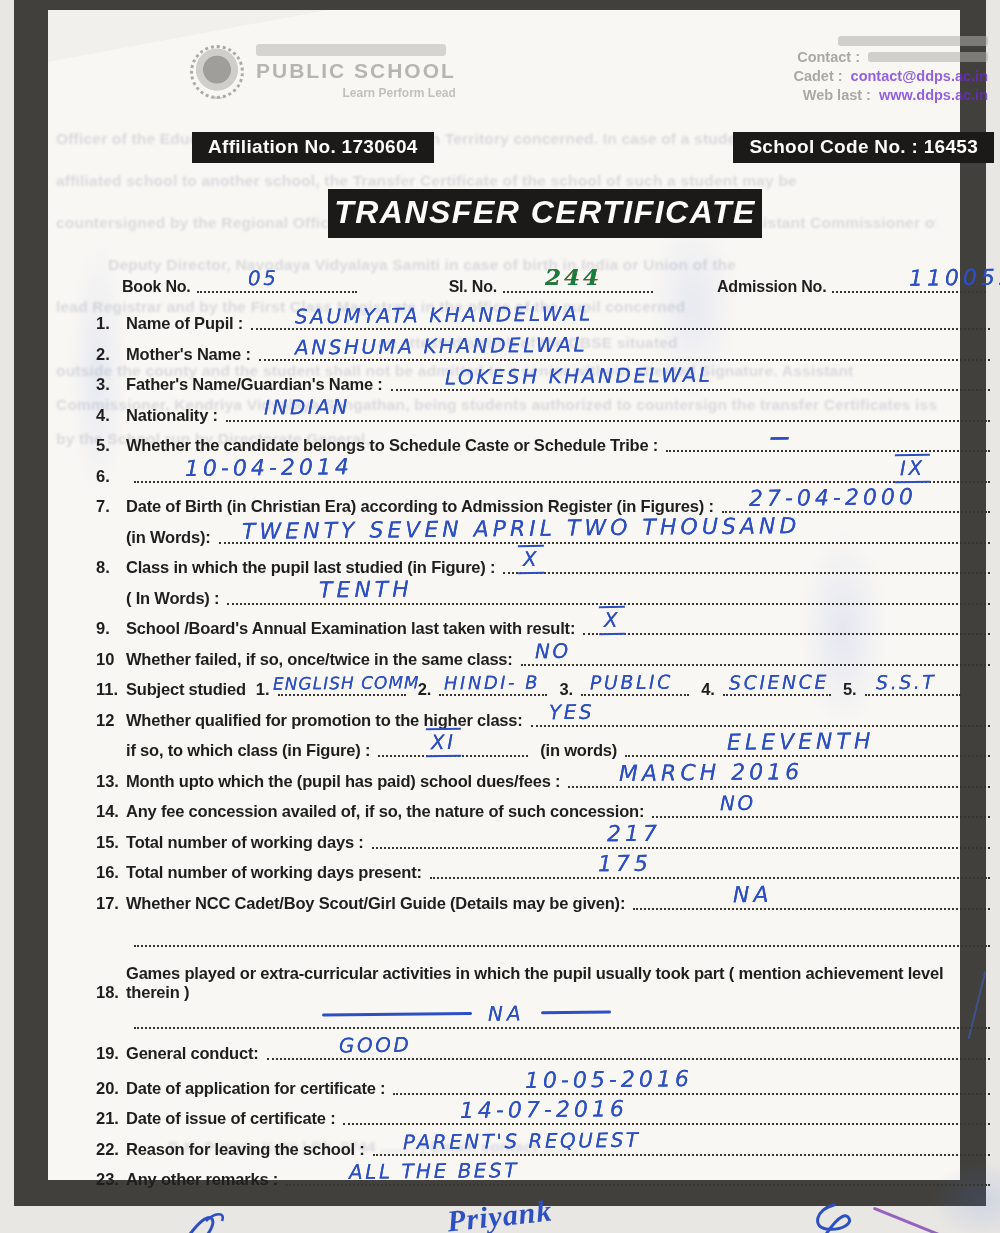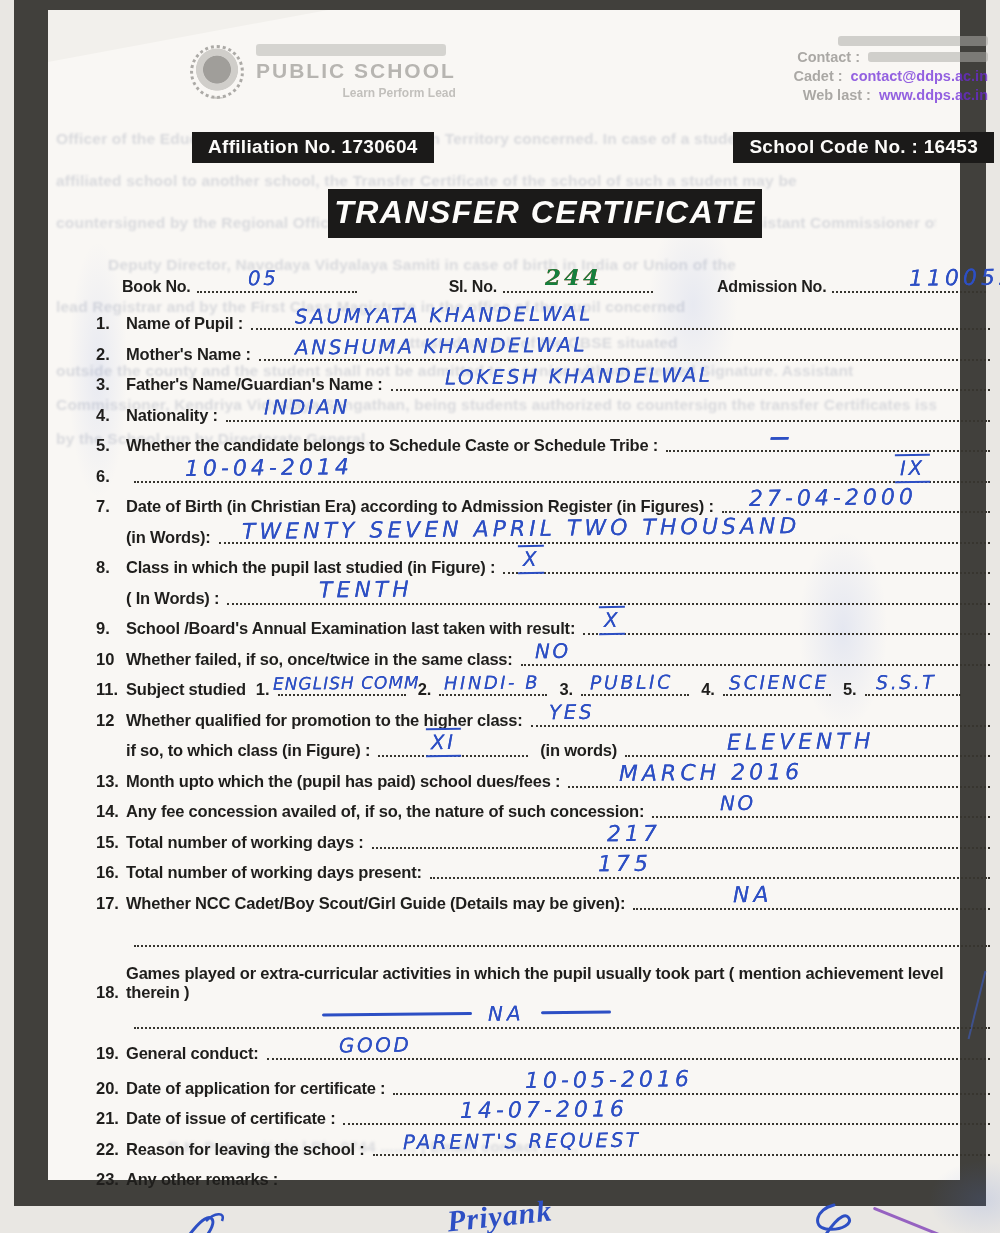--- a/index.html
+++ b/index.html
@@ -389,20 +389,23 @@
           <span class="num">22.</span>
           <span class="lbl">Reason for leaving the school :</span>
           <span class="fill">
             <i class="hw" style="left:5%">PARENT'S  REQUEST</i>
           </span>
         </div>
 
         <div class="row">
           <span class="num">23.</span>
           <span class="lbl">Any other remarks :</span>
+          <span class="fill">
+            <i class="hw" style="left:9%">ALL  THE  BEST</i>
+          </span>
         </div>
       </div>
 
       <div class="sigs">
 
         <div class="sig-col sig-left">
           <svg width="140" height="78" viewBox="0 0 140 78">
             <path d="M30 70 C 50 30, 72 4, 78 12 C 84 20, 60 44, 48 58 C 40 67, 52 60, 66 48" stroke="#2d4fc4" stroke-width="3" fill="none" stroke-linecap="round"></path>
             <path d="M6 58 L 96 40" stroke="#2d4fc4" stroke-width="3" fill="none" stroke-linecap="round"></path>
             <path d="M72 14 C 80 6, 92 4, 88 14" stroke="#2d4fc4" stroke-width="2.5" fill="none"></path>

